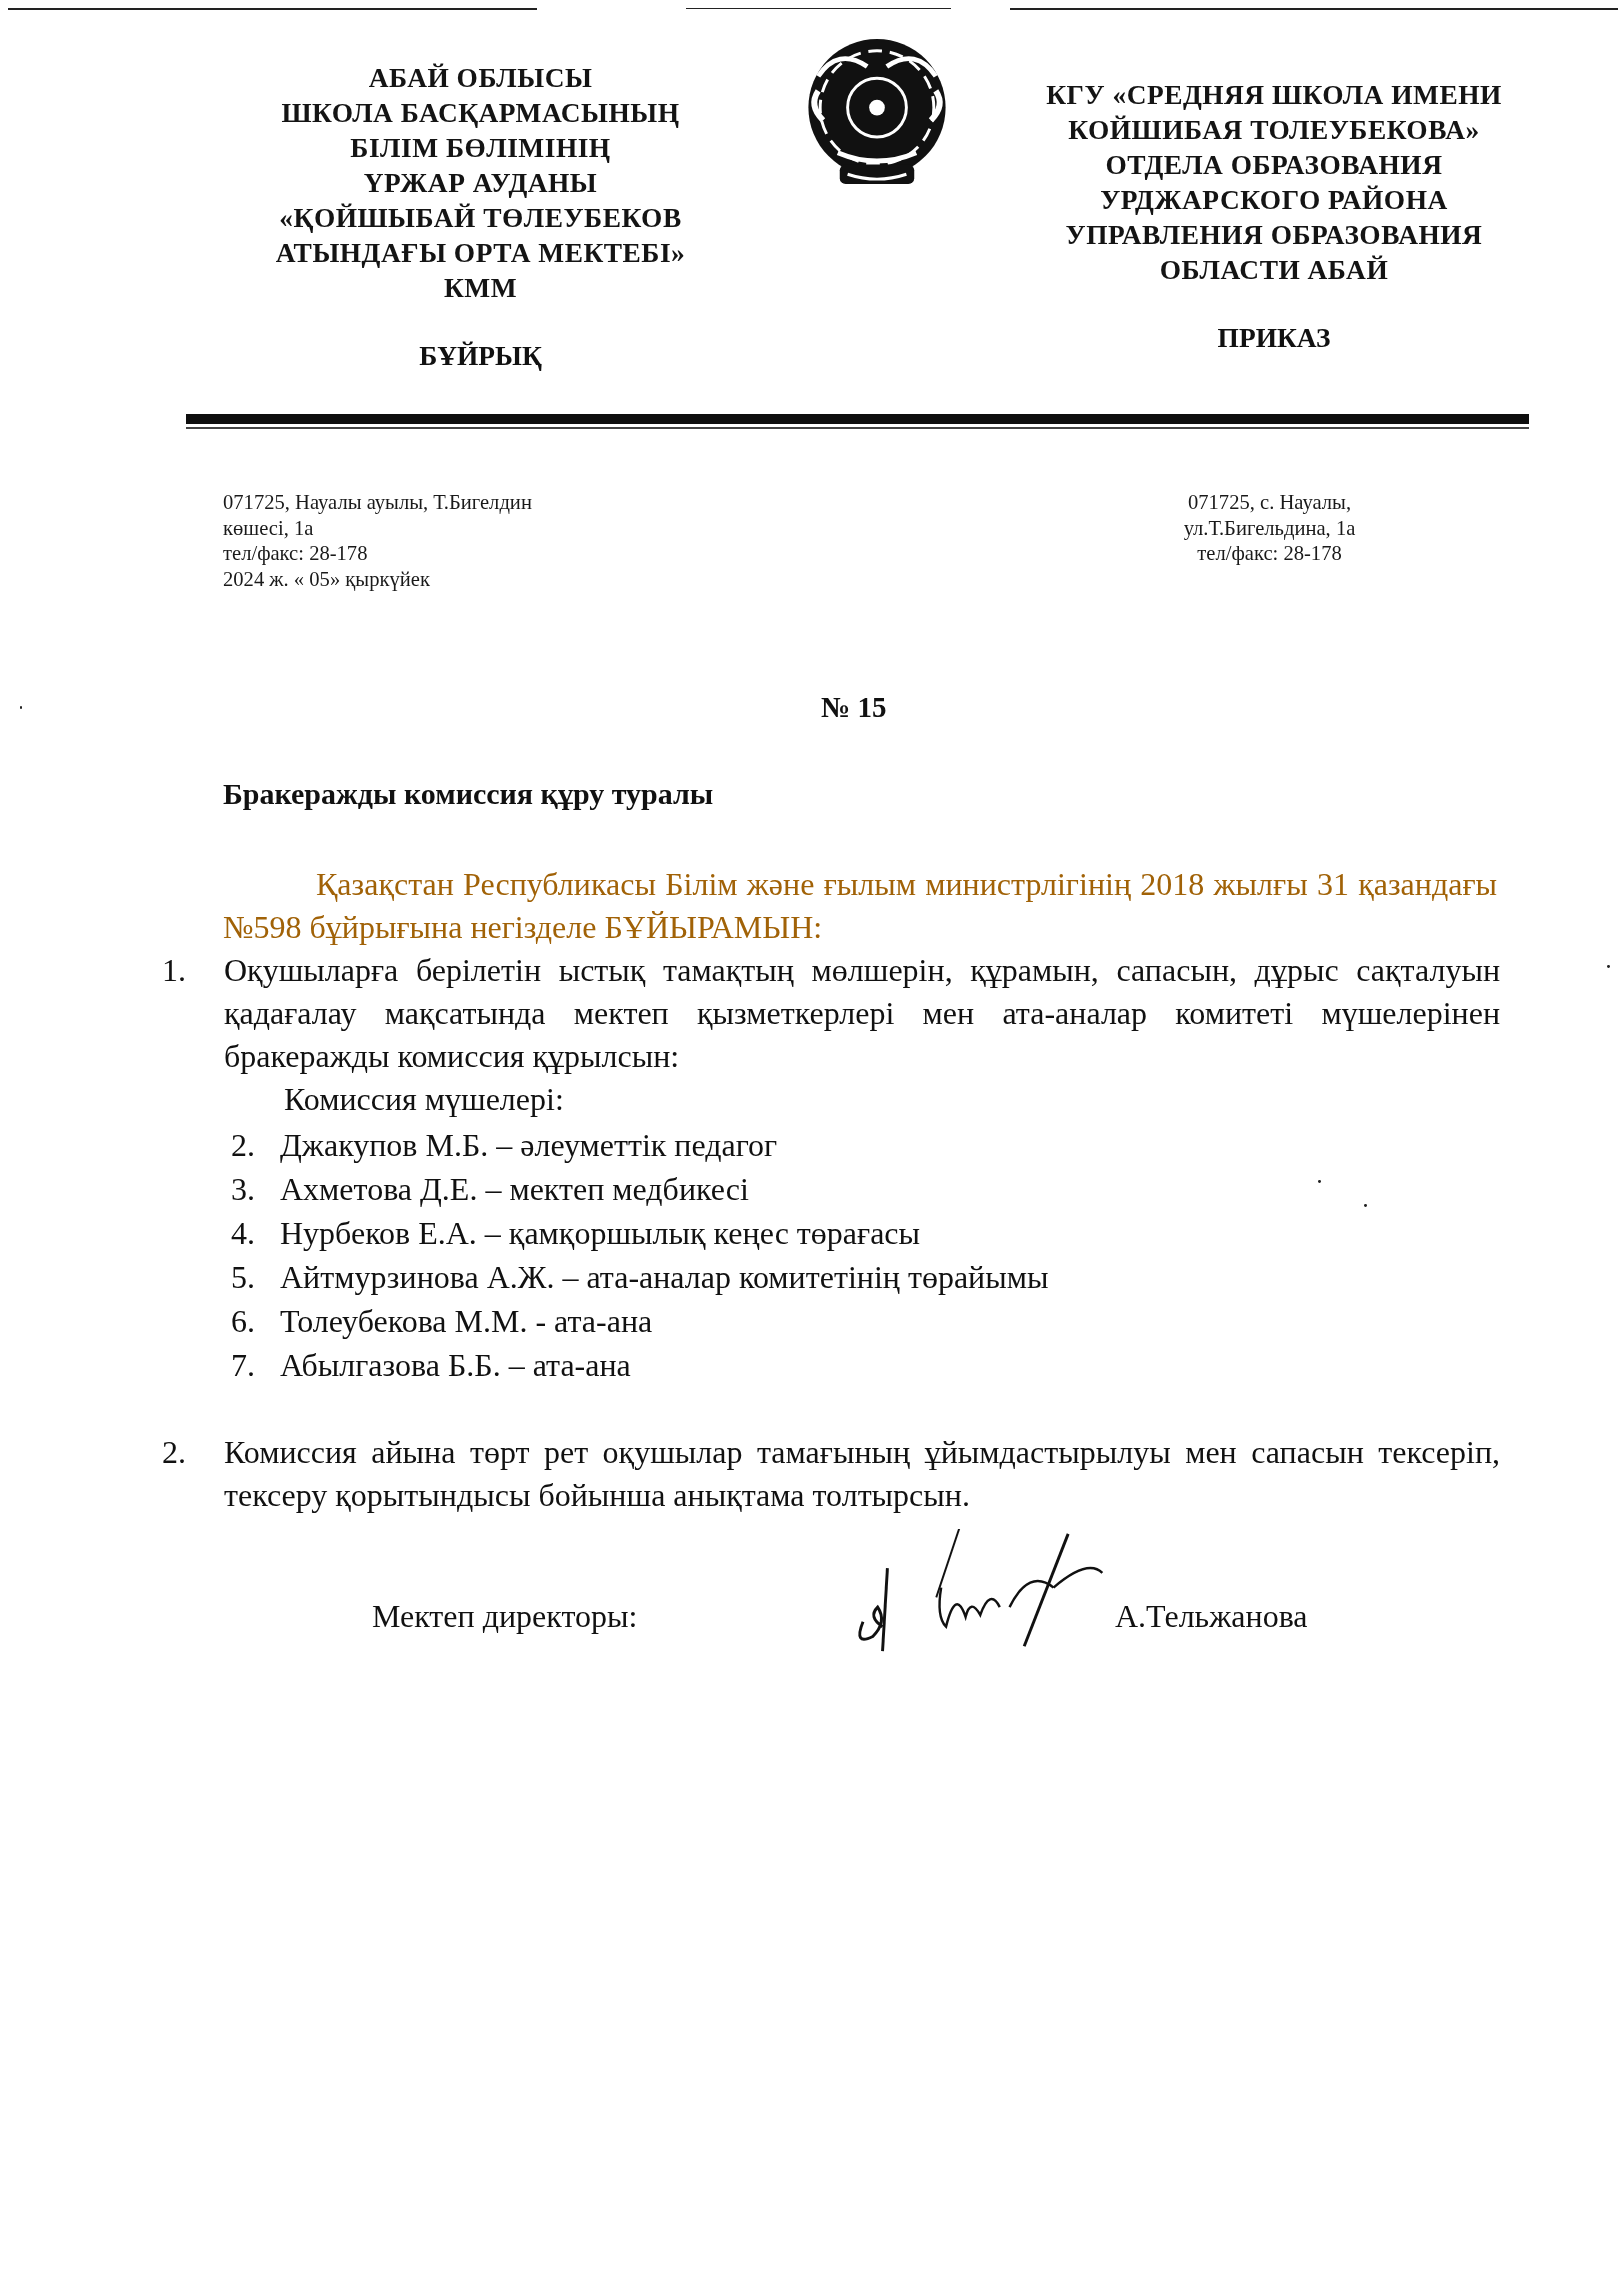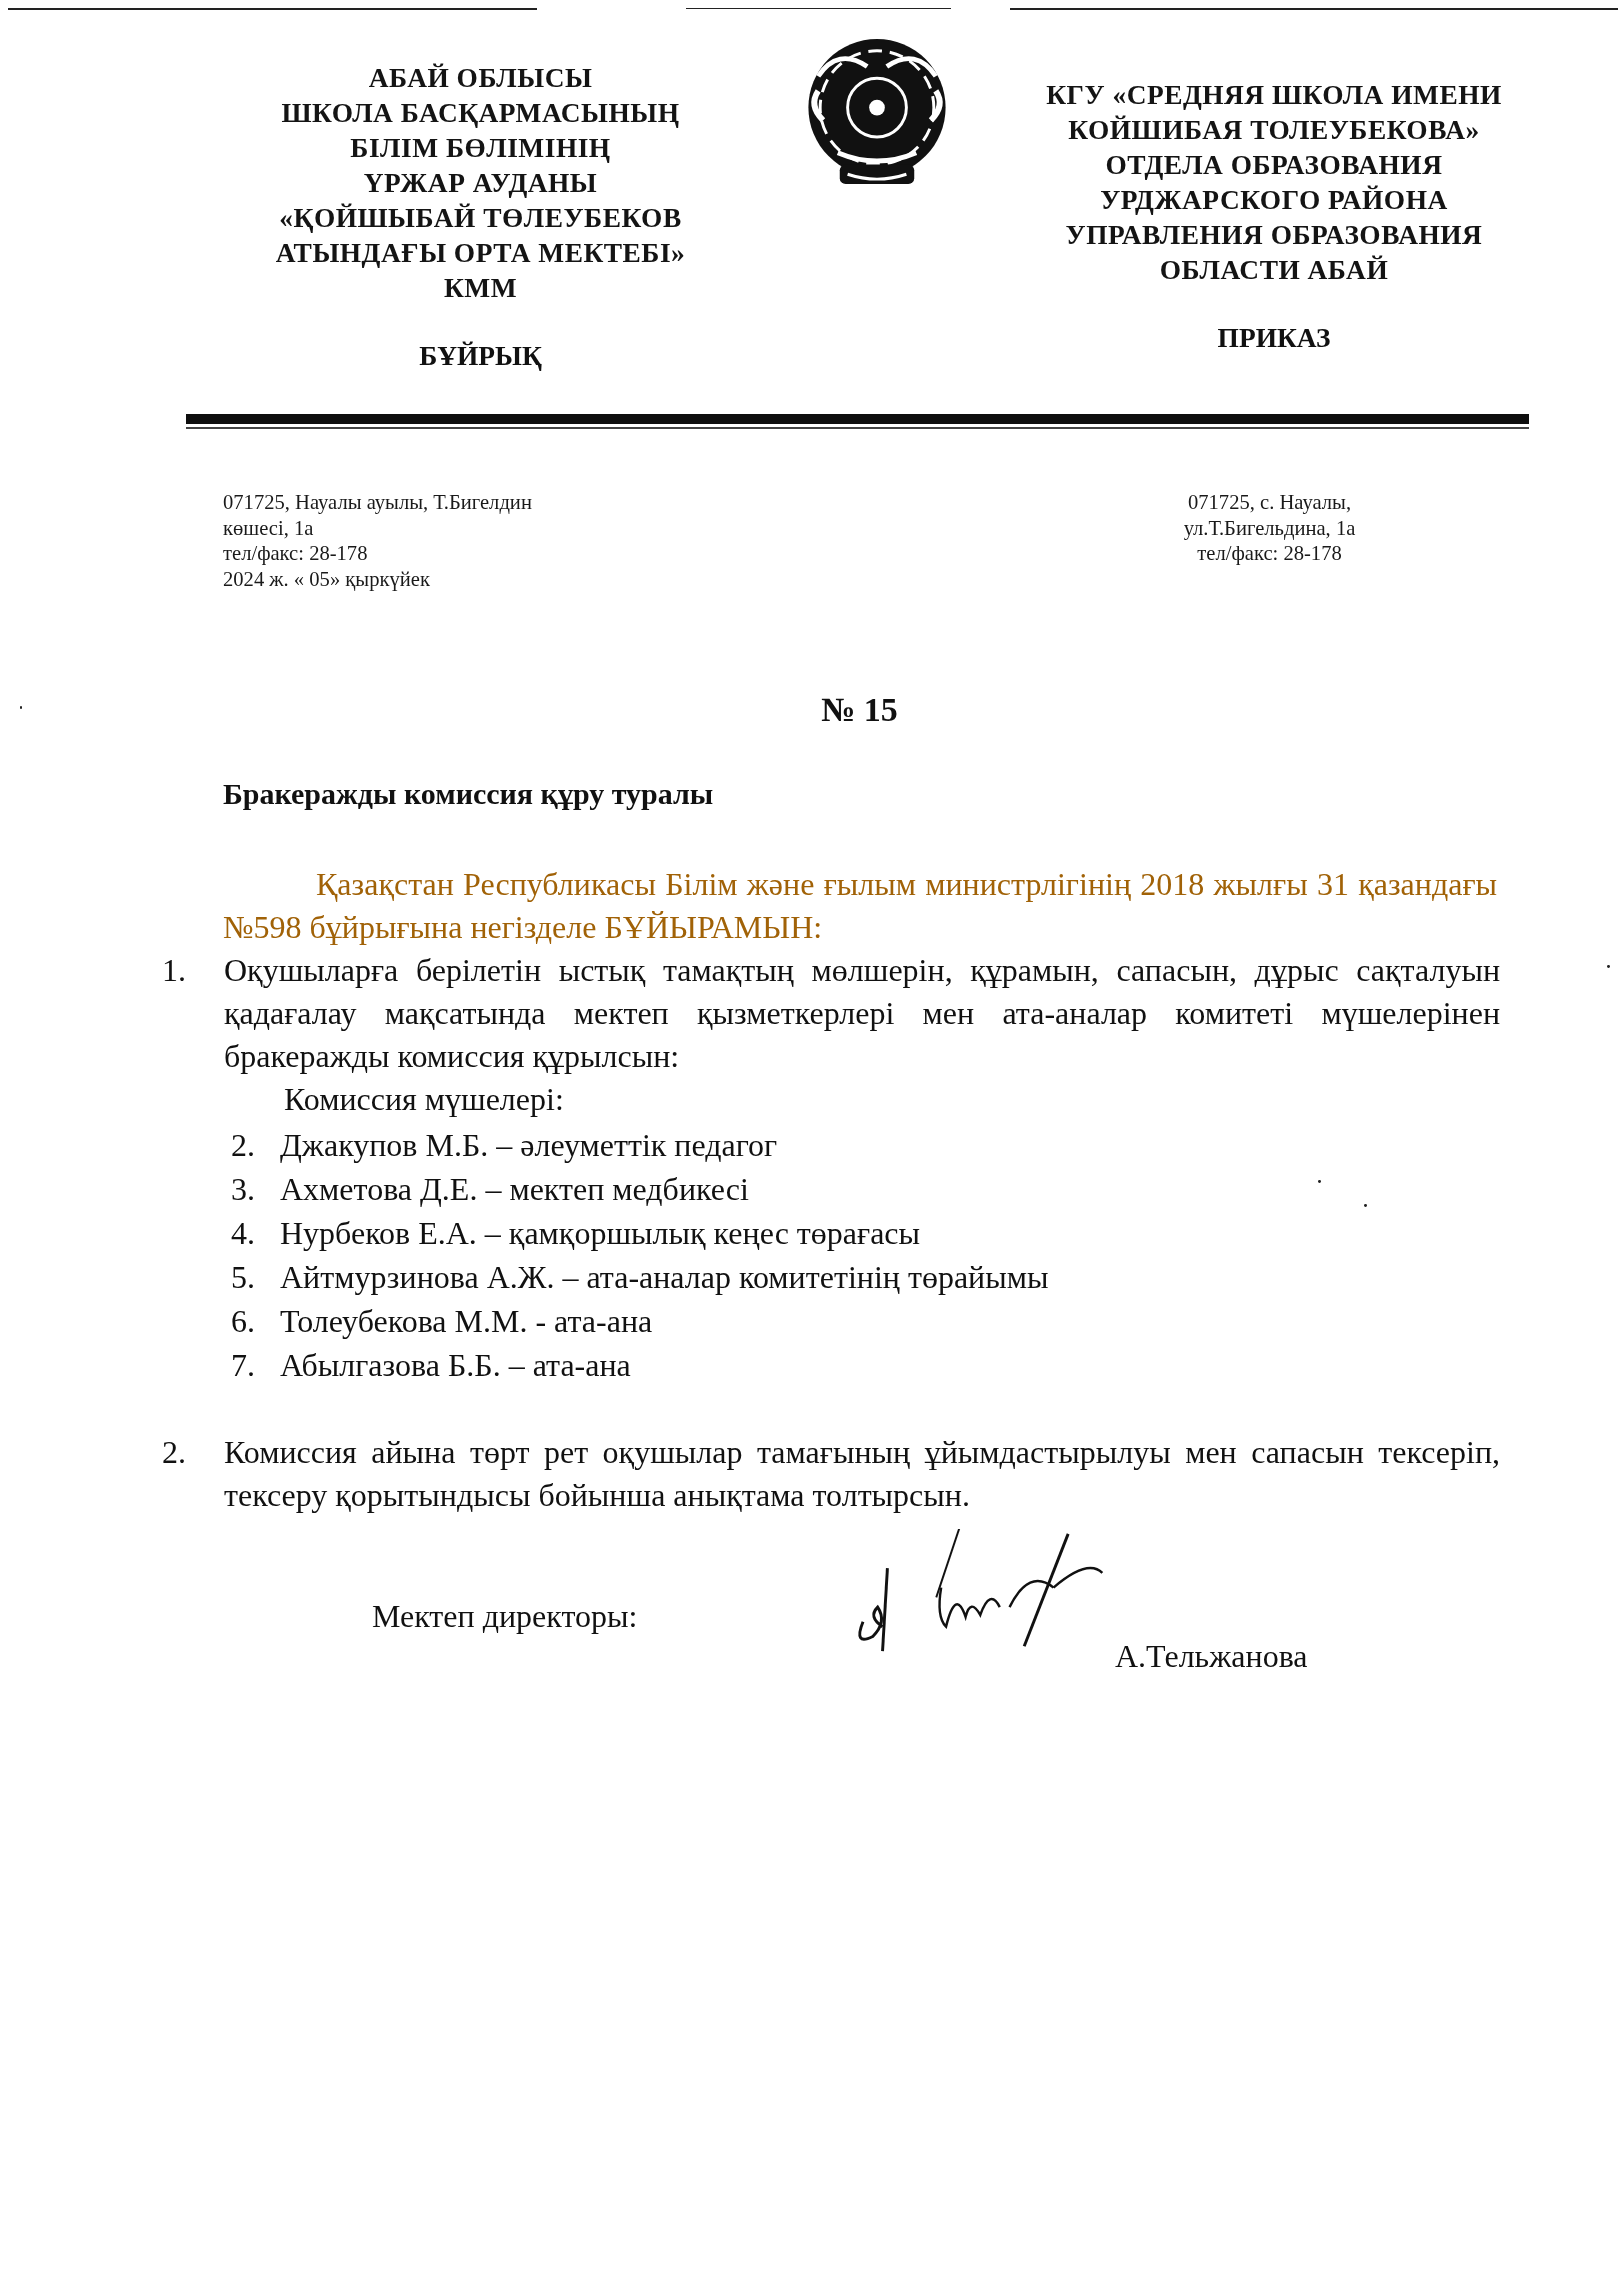--- a/index.html
+++ b/index.html
@@ -18,39 +18,39 @@
     .hdr-right { left: 1019px; top: 78px; width: 510px; }
     .doc-type { position: absolute; font-size: 27.4px; font-weight: bold; text-align: center; }
     .doc-type.left { left: 250px; top: 341px; width: 461px; }
     .doc-type.right { left: 1019px; top: 323px; width: 510px; }
     .emblem { position: absolute; left: 779px; top: 37px; width: 196px; height: 152px; }
     .rule-thick { position: absolute; left: 186px; top: 414px; width: 1343px; height: 9.8px; background: #0e0e0e; }
     .rule-thin { position: absolute; left: 186px; top: 427px; width: 1343px; height: 2px; background: #444; }
     .addr { position: absolute; font-size: 20.6px; line-height: 25.5px; color: #1a1a1a; }
     .addr-left { left: 223px; top: 490px; }
     .addr-right { left: 1137px; top: 490px; width: 265px; text-align: center; }
-    .order-no { position: absolute; left: 821px; top: 691px; font-size: 34px; font-weight: bold; }
+    .order-no { position: absolute; left: 821px; top: 691px; font-size: 29px; font-weight: bold; }
     .title { position: absolute; left: 223px; top: 777px; font-size: 30px; font-weight: bold; }
     .body-text {
       position: absolute; left: 223px; width: 1274px; font-size: 32px; line-height: 43px;
       text-align: justify; color: #a16207;
     }
     .preamble { top: 863px; }
     .preamble .indent { text-indent: 93px; }
     .item { position: absolute; left: 162px; width: 1338px; font-size: 32px; line-height: 43px; text-align: justify; }
     .item .num { position: absolute; left: 0; top: 0; width: 59px; }
     .item .txt { margin-left: 62px; }
     .item1 { top: 949px; }
     .members-label { position: absolute; left: 284px; top: 1078px; font-size: 32px; line-height: 43px; }
     .members { position: absolute; left: 231px; top: 1123px; font-size: 32px; line-height: 44px; }
     .members .row { white-space: nowrap; }
     .members .n { display: inline-block; width: 49px; }
     .item2 { top: 1431px; }
     .sign-role { position: absolute; left: 372px; top: 1598px; font-size: 32px; }
-    .sign-name { position: absolute; left: 1115px; top: 1598px; font-size: 32px; margin-top: 40px; }
+    .sign-name { position: absolute; left: 1115px; top: 1598px; font-size: 32px; }
     .signature { position: absolute; left: 843px; top: 1529px; width: 294px; height: 127px; }
     .speck { position: absolute; width: 2.9px; height: 2.9px; background: #222; border-radius: 50%; }
   </style>
 </head>
 <body>
 
 <div class="top-rule" style="left:7.8px;width:529px;"></div>
 <div class="top-rule" style="left:686px;width:265px;height:1px;"></div>
 <div class="top-rule" style="left:1010px;width:608px;"></div>
 

